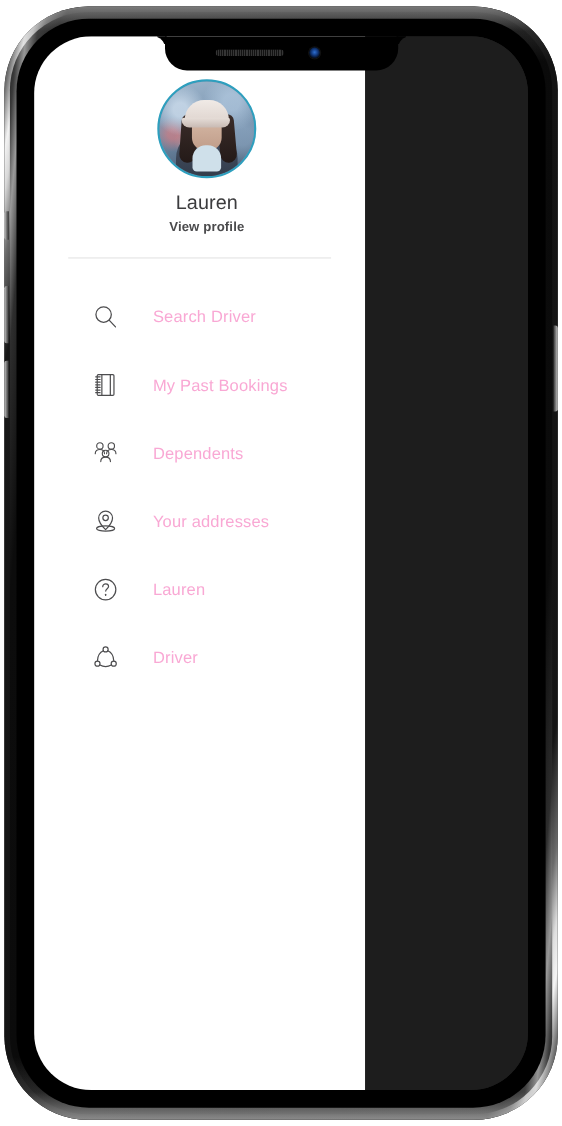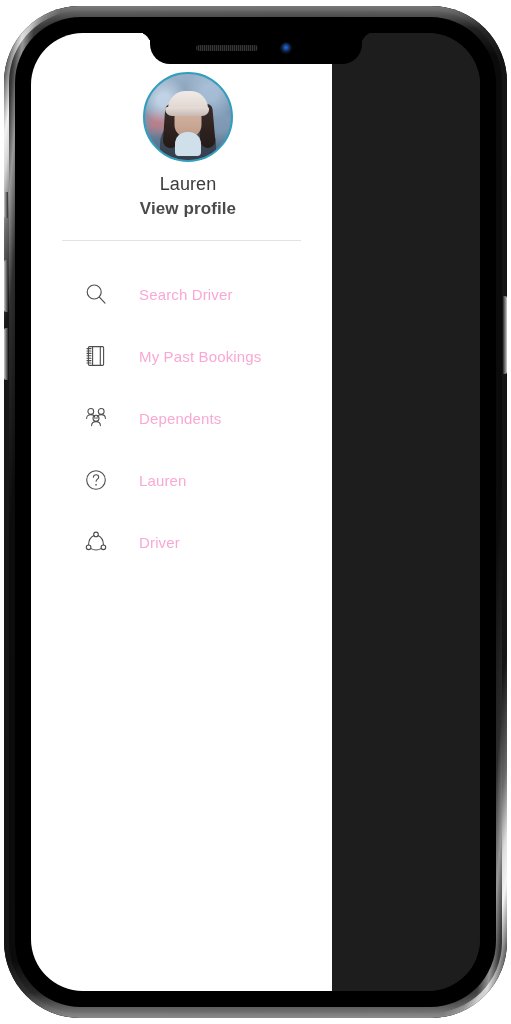--- a/index.html
+++ b/index.html
@@ -274,21 +274,21 @@
   }
 
   #profile-name {
     margin-top: 12px;
     font-size: 18px;
     color: #3c3c3e;
     letter-spacing: 0.1px;
   }
   #view-profile {
     margin-top: 4px;
-    font-size: 17px;
+    font-size: 12px;
     font-weight: 600;
     color: #4a4a4c;
     letter-spacing: 0.1px;
   }
 
   #divider {
     margin: 21px auto 0 auto;
     width: 239px;
     height: 1px;
     background: #e3e3e3;
@@ -404,20 +404,30 @@
               <path d="M2.6 12.4c0-2.4 1.9-3.8 4.2-3.8s4.2 1.4 4.2 3.8"></path>
               <circle cx="17.2" cy="5.4" r="2.9"></circle>
               <path d="M12.9 12.4c0-2.4 2-3.8 4.3-3.8s4.2 1.4 4.2 3.8"></path>
               <circle cx="12" cy="12.3" r="3.0"></circle>
               <path d="M7.6 19.6c0-2.5 2-4.0 4.4-4.0s4.4 1.5 4.4 4.0"></path>
             </svg>
           </span>
           <span class="menu-label">Dependents</span>
         </div>
 
+        <div class="menu-item">
+          <span class="menu-icon">
+            <svg width="24" height="24" viewBox="0 0 24 24" fill="none" stroke="currentColor" stroke-width="1.1" stroke-linecap="round">
+              <path d="M12 2.6c-3.5 0-6.3 2.8-6.3 6.3 0 4.5 6.3 10.6 6.3 10.6s6.3-6.1 6.3-10.6c0-3.5-2.8-6.3-6.3-6.3z"></path>
+              <circle cx="12" cy="8.7" r="2.5"></circle>
+              <ellipse cx="12" cy="18.4" rx="8.2" ry="2.4"></ellipse>
+            </svg>
+          </span>
+          <span class="menu-label">Your addresses</span>
+        </div>
 
         <div class="menu-item">
           <span class="menu-icon">
             <svg width="24" height="24" viewBox="0 0 24 24" fill="none" stroke="currentColor" stroke-width="1.1" stroke-linecap="round">
               <circle cx="12" cy="12" r="9.3"></circle>
               <path d="M9.4 9.3c0-1.5 1.2-2.6 2.7-2.6s2.6 1.1 2.6 2.5c0 1.9-2.6 2.1-2.6 4.1"></path>
               <line x1="12.05" y1="16.3" x2="12.05" y2="17.3"></line>
             </svg>
           </span>
           <span class="menu-label">Lauren</span>

